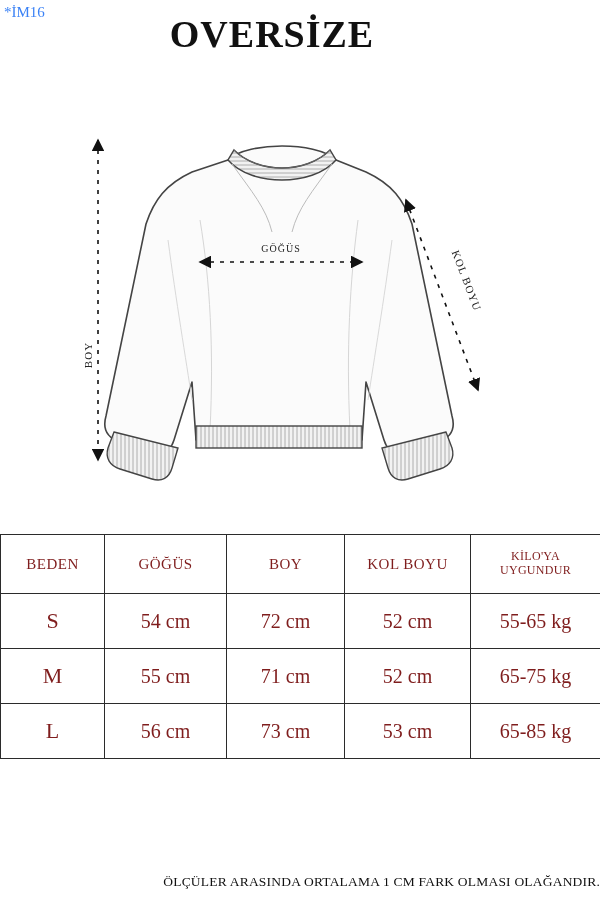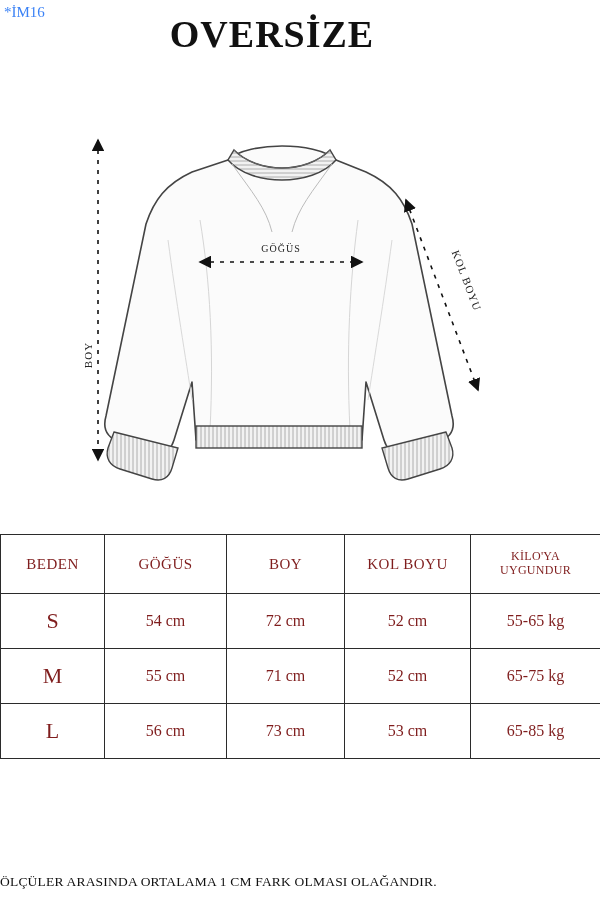--- a/index.html
+++ b/index.html
@@ -92,36 +92,36 @@
     letter-spacing: 0.3px;
   }
   .size-table tbody td {
     height: 52px;
     font-size: 19px;
   }
   .size-table tbody td.size-name {
     font-size: 22px;
   }
   .size-table tbody td.val {
-    font-size: 16px;
+    font-size: 20px;
     margin-left: 40px;
   }
 
   .col-1 { width: 104px; }
   .col-2 { width: 122px; }
   .col-3 { width: 118px; }
   .col-4 { width: 126px; }
   .col-5 { width: 130px; }
 
   .footer-note {
     position: absolute;
     top: 874px;
     left: 0;
     width: 600px;
-    text-align: left;
+    text-align: right;
     font-family: "Liberation Serif", serif;
     font-size: 13.5px;
     letter-spacing: 0.2px;
     color: #111;
   }
 </style>
 </head>
 <body>
 
 <div class="sku-code">*İM16</div>

